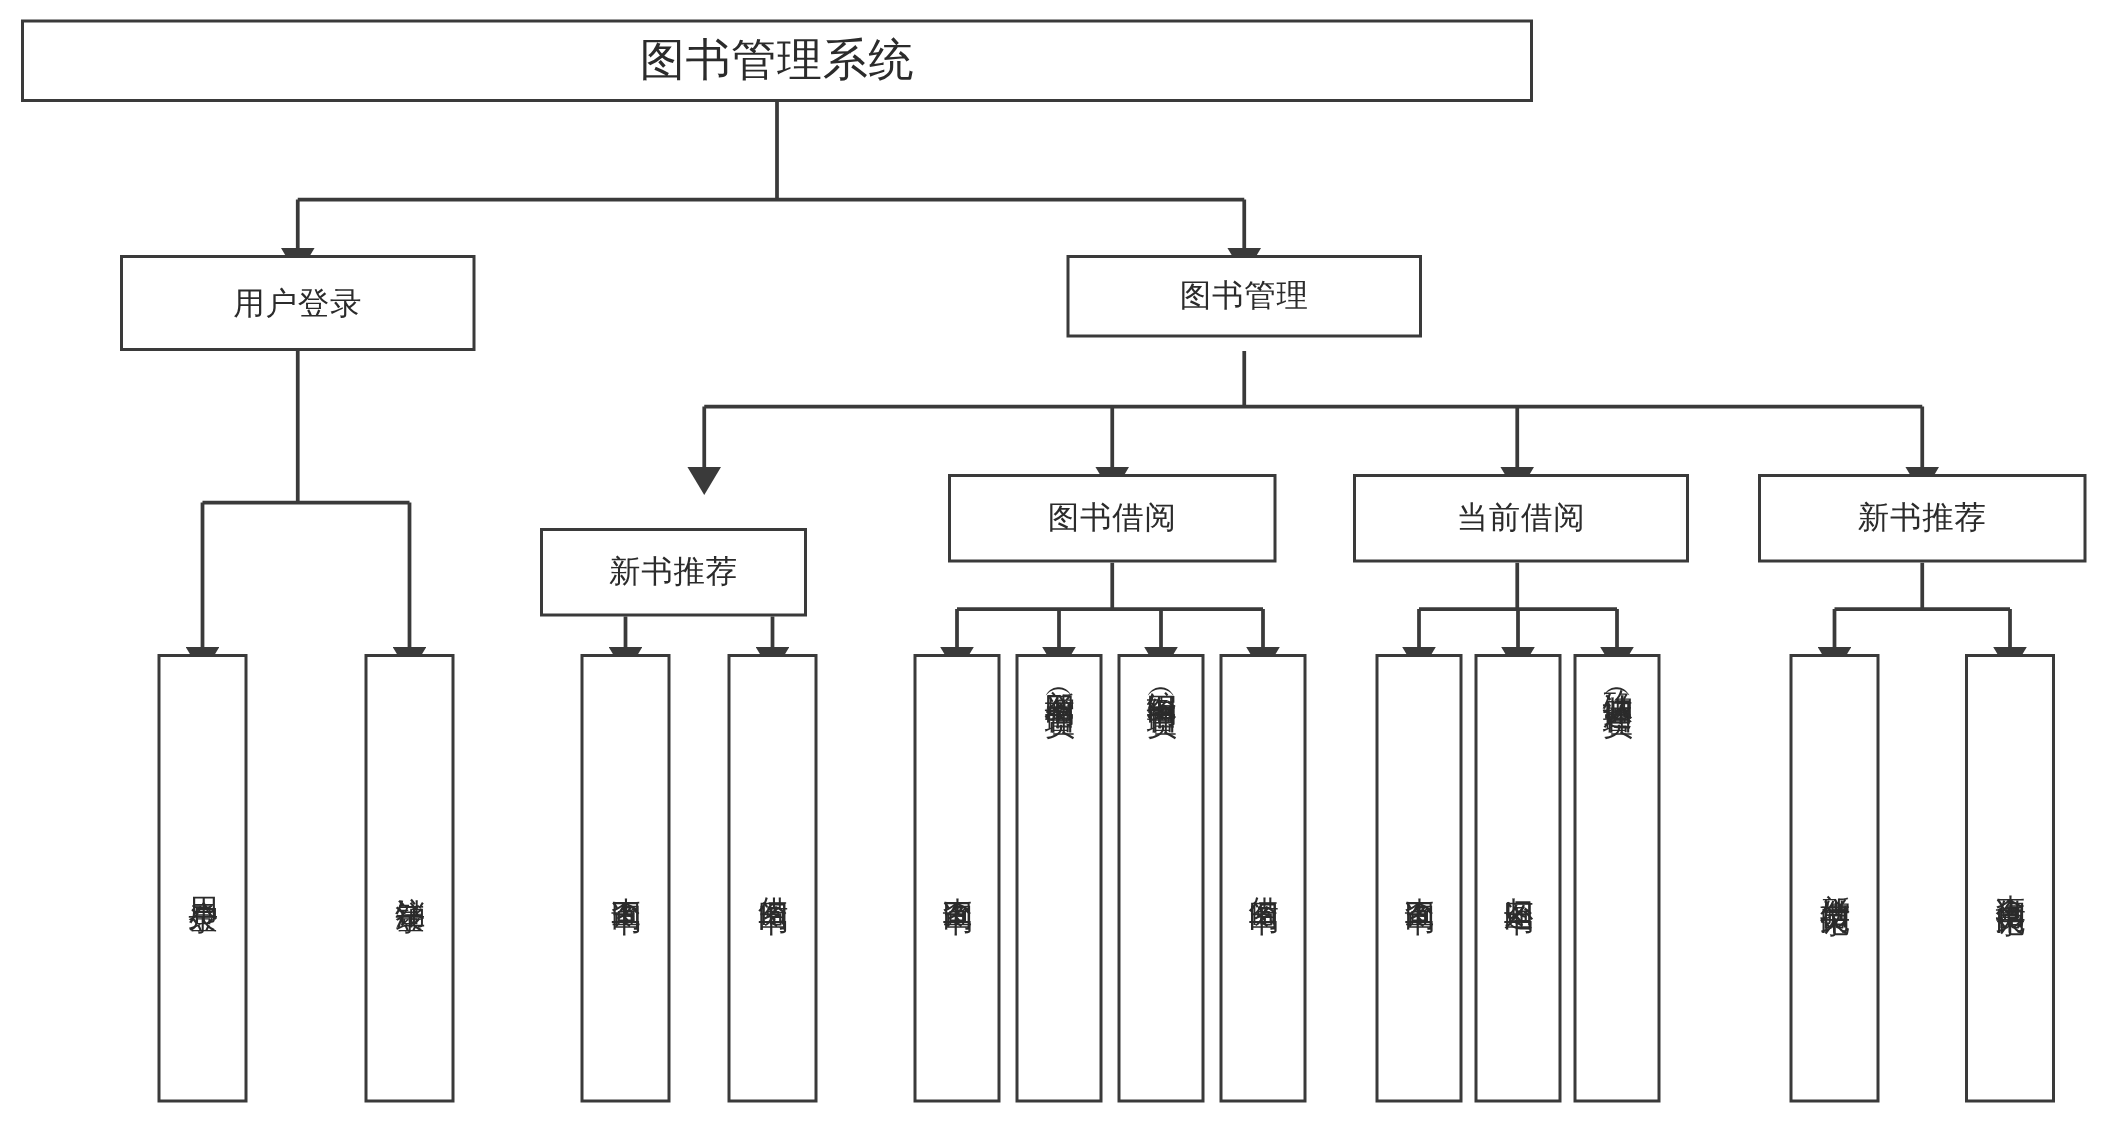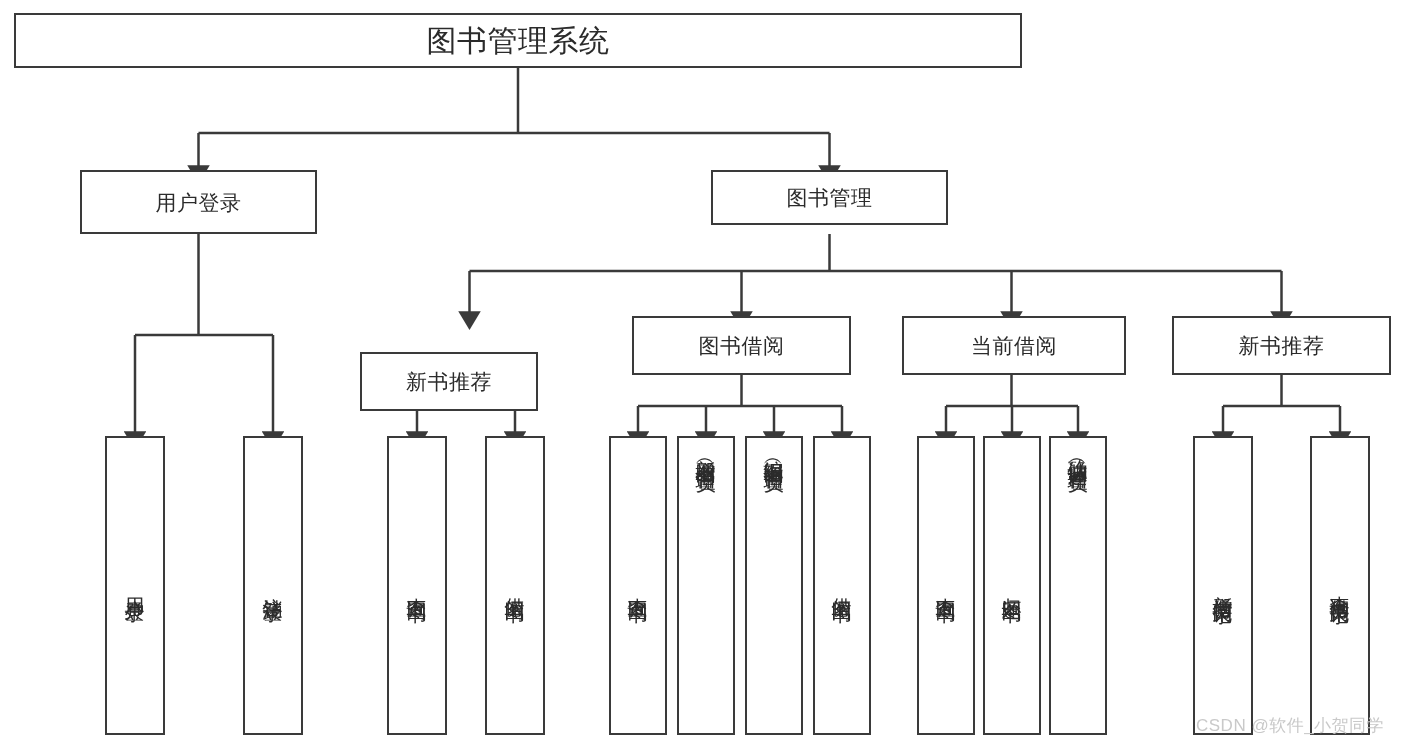--- a/index.html
+++ b/index.html
@@ -182,14 +182,13 @@
         <span class="node-label">确认归还（管理员）</span>
       </div>
       <div class="node vert centered" style="left: 1193px; top: 436px; width: 60px; height: 299px;">
         <span class="node-label">新增借阅记录</span>
       </div>
       <div class="node vert centered" style="left: 1310px; top: 436px; width: 60px; height: 299px;">
         <span class="node-label">查询借阅记录</span>
       </div>
     </div>
 
-  <div class="watermark" style="left: 1196px; top: 714px; color: rgb(201, 201, 201);">CSDN @软件_小贺同学</div>
 </div>
 
 </body></html>

